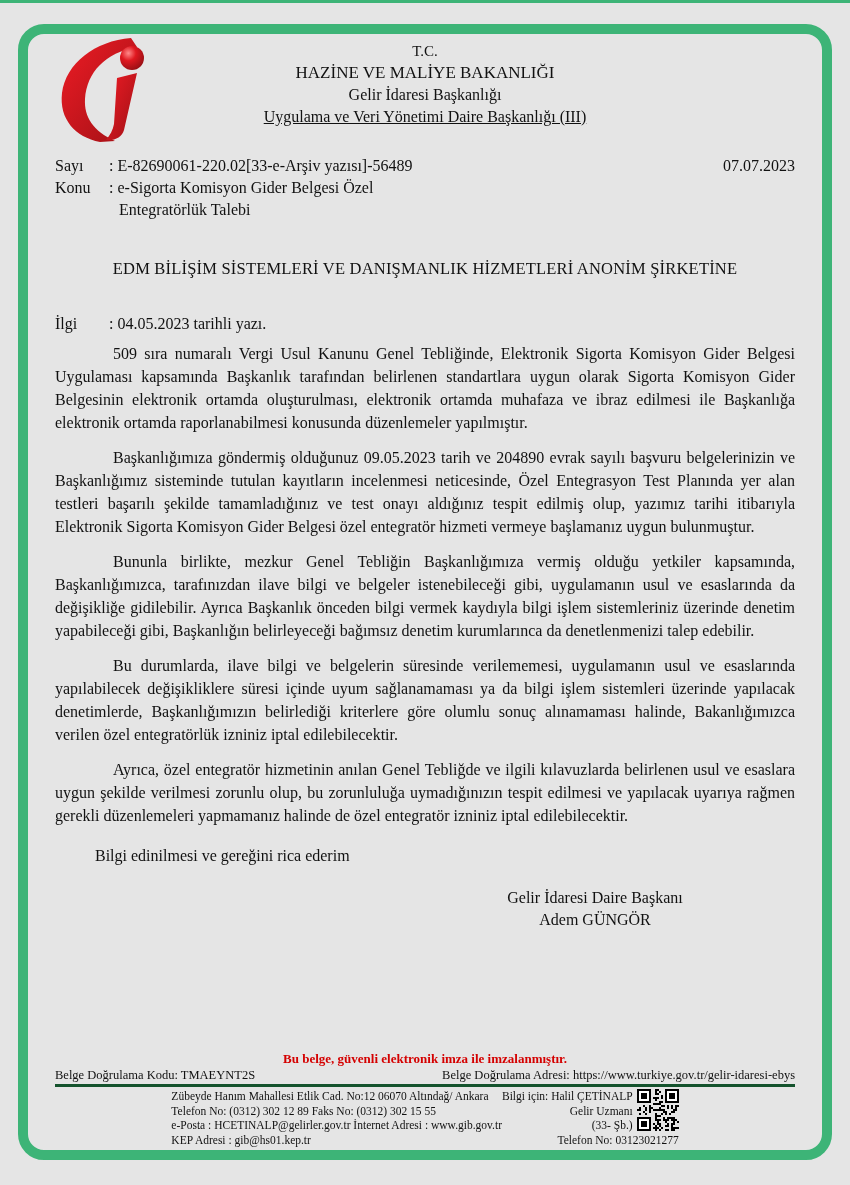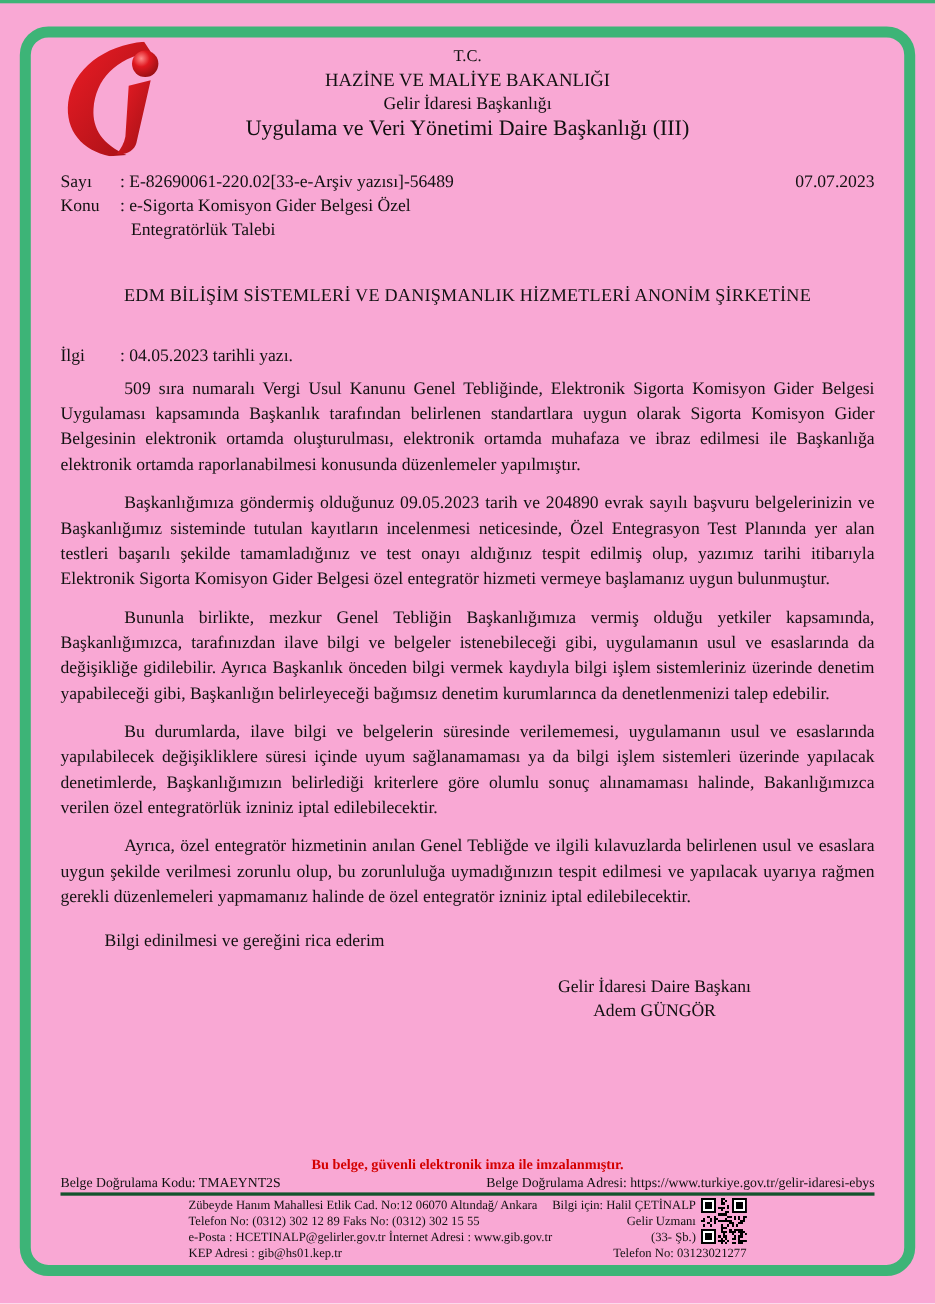--- a/index.html
+++ b/index.html
@@ -3,32 +3,32 @@
 <meta charset="utf-8">
 <style>
   :root{
     --accent-green:#3db477;
     --logo-red:#d6191f;
     --notice-red:#d40000;
   }
   *{box-sizing:border-box;}
   html,body{margin:0;padding:0;background:#fff;}
   body{width:850px;height:1185px;font-family:"Liberation Serif","DejaVu Serif",serif;color:#111;}
-  .page{position:relative;width:850px;height:1185px;background:#f9a8d4;overflow:hidden;}
+  .page{position:relative;width:850px;height:1185px;background:#e5e5e5;overflow:hidden;}
   .top-strip{position:absolute;top:0;left:0;right:0;height:3px;background:var(--accent-green);}
   .frame{position:absolute;left:18px;top:24px;right:18px;bottom:25px;border:10px solid var(--accent-green);border-radius:26px;pointer-events:none;}
   .content{position:absolute;left:55px;right:55px;top:38px;bottom:36px;}
 
   
   .logo{position:absolute;left:0;top:0;width:114px;height:104px;}
   .header-block{text-align:center;padding-top:2px;line-height:22px;}
   .hl1{font-size:15px;}
   .hl2{font-size:17px;}
   .hl3{font-size:16px;}
-  .hl4{font-size:20px;}
+  .hl4{font-size:16px;text-decoration:underline;}
 
   
   .meta{margin-top:27px;font-size:16px;line-height:22px;}
   .meta-row{display:flex;}
   .meta-label{width:54px;flex:none;}
   .meta-value{flex:1;}
   .meta-date{flex:none;}
   .konu-line2{margin-left:64px;}
 
   

